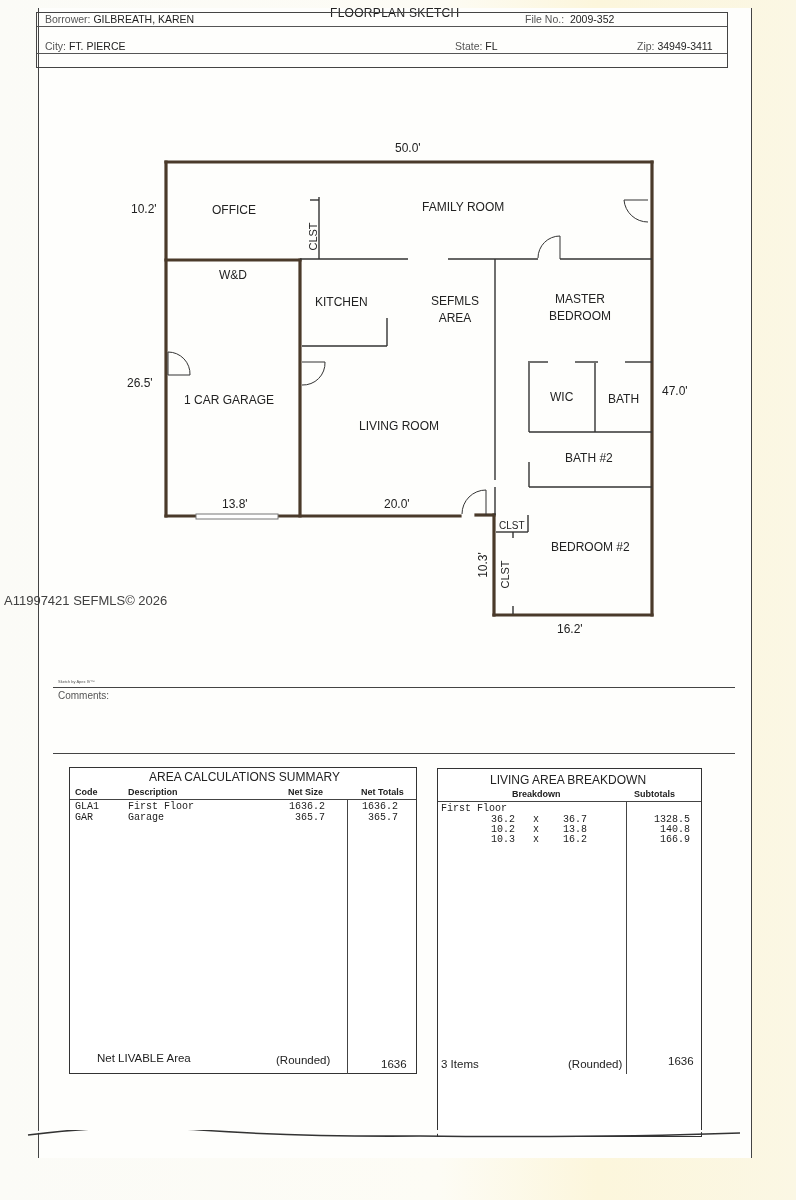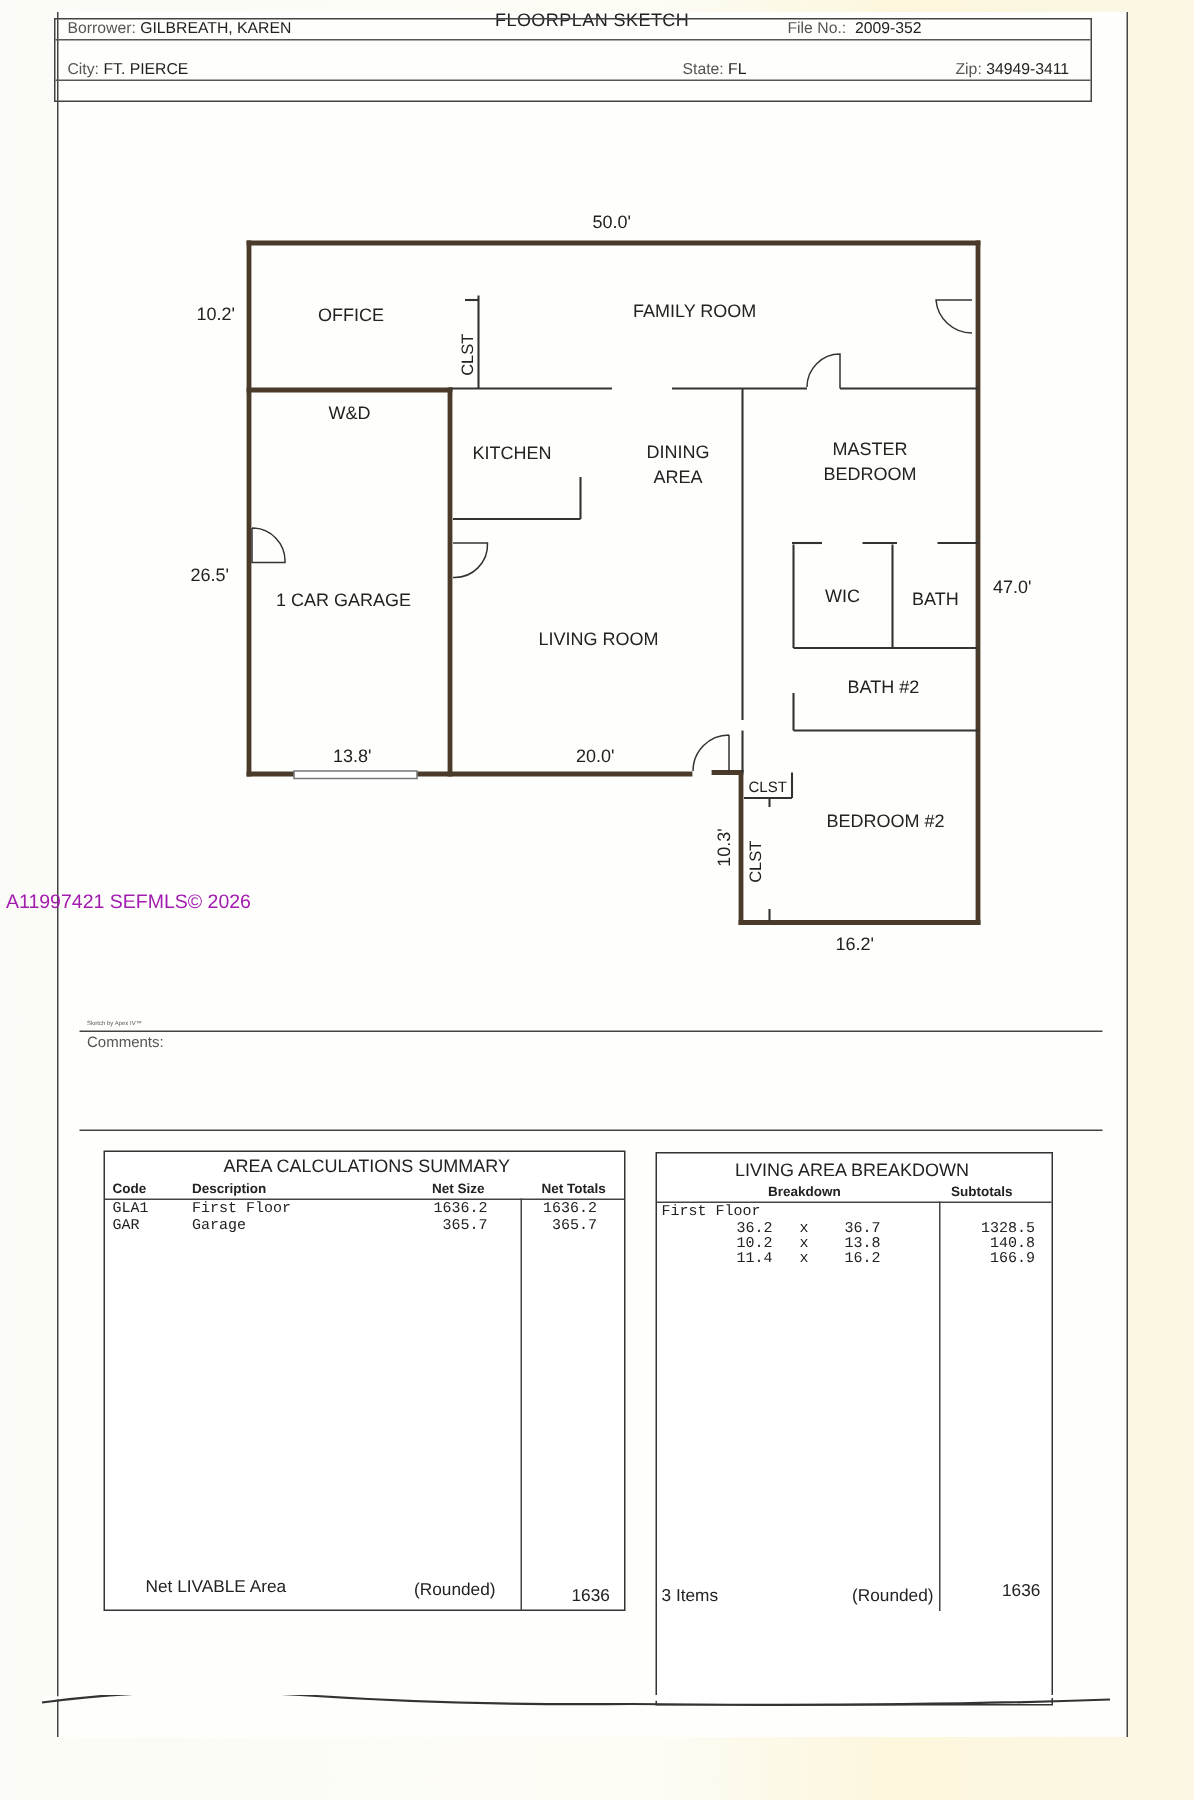--- a/index.html
+++ b/index.html
@@ -35,21 +35,21 @@
   .plan { position: absolute; left: 0; top: 0; width: 796px; height: 700px; }
   .plan svg { position: absolute; left: 0; top: 0; }
   .room-lbl {
     position: absolute; font-size: 12px; color: #222; text-align: center; line-height: 17px;
     white-space: nowrap;
   }
   .dim { position: absolute; font-size: 12px; color: #222; white-space: nowrap; }
   .vtext { transform: rotate(-90deg); transform-origin: center; }
 
   .watermark {
-    position: absolute; left: 4px; top: 593px; font-size: 13px; color: #a21caf; white-space: nowrap;
+    position: absolute; left: 4px; top: 593px; font-size: 13px; color: #404040; white-space: nowrap;
   }
   .sketch-credit { position: absolute; left: 58px; top: 679px; font-size: 4px; color: #555; }
   .hline { position: absolute; height: 0; border-top: 1.2px solid #444; }
   .comments { position: absolute; left: 58px; top: 690px; font-size: 10px; color: #555; }
 
   .tbl {
     position: absolute; border: 1.2px solid #333; background: #fff;
   }
   .tbl-title { position: absolute; font-size: 12px; color: #222; white-space: nowrap; }
   .th { position: absolute; font-size: 9px; font-weight: bold; color: #222; white-space: nowrap; }
@@ -150,21 +150,21 @@
   <div class="dim" style="left:384px;top:497px;">20.0'</div>
   <div class="dim vtext" style="left:470px;top:558px;">10.3'</div>
   <div class="dim" style="left:557px;top:622px;">16.2'</div>
 
   <div class="room-lbl" style="left:212px;top:202px;">OFFICE</div>
   <div class="room-lbl" style="left:422px;top:199px;">FAMILY ROOM</div>
   <div class="room-lbl vtext" style="left:299px;top:228px;font-size:11px;">CLST</div>
   <div class="room-lbl" style="left:219px;top:267px;">W&amp;D</div>
   <div class="room-lbl" style="left:315px;top:294px;">KITCHEN</div>
   <div class="room-lbl" style="left:431px;top:293px;">
-    <span>DINING</span><br>
+    <span>SEFMLS</span><br>
     <span>AREA</span>
   </div>
   <div class="room-lbl" style="left:549px;top:291px;">
     <span>MASTER</span><br>
     <span>BEDROOM</span>
   </div>
   <div class="room-lbl" style="left:184px;top:392px;">1 CAR GARAGE</div>
   <div class="room-lbl" style="left:359px;top:418px;">LIVING ROOM</div>
   <div class="room-lbl" style="left:550px;top:389px;">WIC</div>
   <div class="room-lbl" style="left:608px;top:391px;">BATH</div>
@@ -222,21 +222,21 @@
     <div class="mono" style="left:125px;top:45px;">36.7</div>
     <div class="mono" style="left:216px;top:45px;">1328.5</div>
   </div>
   <div>
     <div class="mono" style="left:53px;top:55px;">10.2</div>
     <div class="mono" style="left:95px;top:55px;">x</div>
     <div class="mono" style="left:125px;top:55px;">13.8</div>
     <div class="mono" style="left:222px;top:55px;">140.8</div>
   </div>
   <div>
-    <div class="mono" style="left:53px;top:65px;">11.4</div>
+    <div class="mono" style="left:53px;top:65px;">10.3</div>
     <div class="mono" style="left:95px;top:65px;">x</div>
     <div class="mono" style="left:125px;top:65px;">16.2</div>
     <div class="mono" style="left:222px;top:65px;">166.9</div>
   </div>
 
   <div class="foot" style="left:3px;top:289px;">3 Items</div>
   <div class="foot" style="left:130px;top:289px;">(Rounded)</div>
   <div class="foot" style="left:230px;top:286px;">1636</div>
 </div>
 

